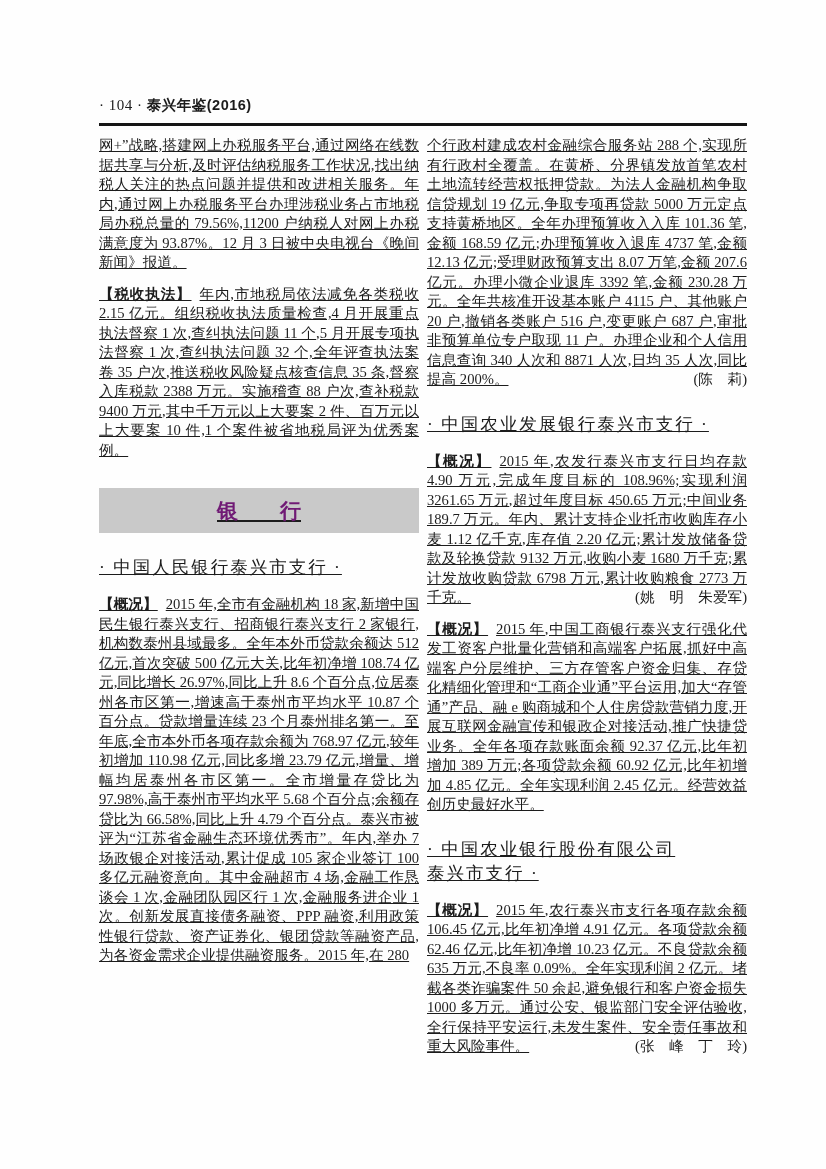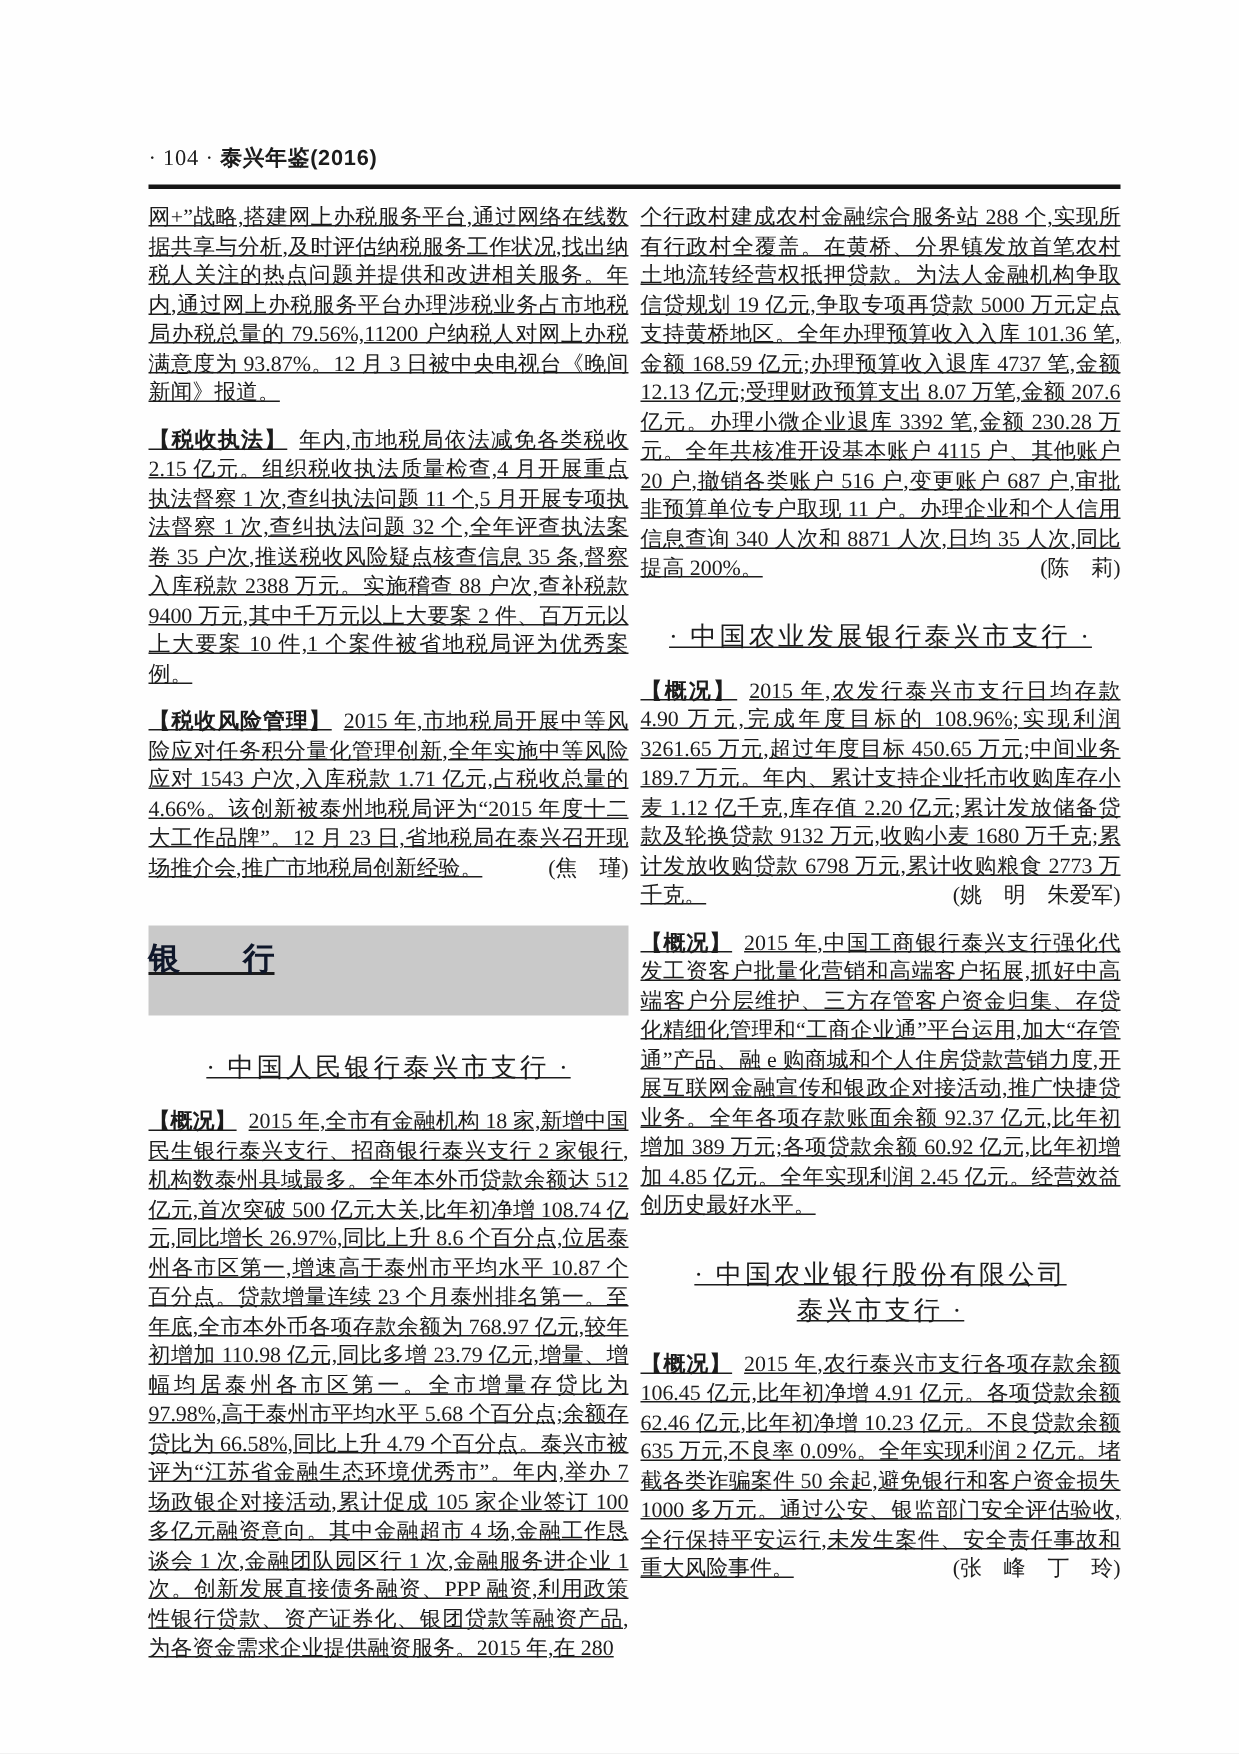--- a/index.html
+++ b/index.html
@@ -22,28 +22,28 @@
   p.body{
     font-size:14.6px;line-height:19.5px;
     text-align:justify;text-justify:inter-ideograph;
     margin:0 0 12px 0;
   }
   p.body.flush{text-indent:0;}
   .entry-label{font-weight:bold;margin-right:8px;}
   .byline{float:right;white-space:nowrap;padding-left:41px;}
   .banner{
     background:#c9c9c9;
-    height:60px;line-height:45px;
-    text-align:left;
+    height:45px;line-height:45px;
+    text-align:center;
     font-family:"Liberation Sans","DejaVu Sans",sans-serif;
-    font-weight:bold;font-size:21px;color:#0f172a;
+    font-weight:bold;font-size:21px;color:#701a75;
     margin:28px 0 6px 0;
   }
   .bank-heading{
-    text-align:center;
+    text-align:left;
     font-weight:normal;
     font-size:17.5px;
     letter-spacing:2px;
     line-height:24px;
     margin:22px 0 16px 0;
   }
 </style>
 </head>
 <body>
 
@@ -57,21 +57,20 @@
     <div class="rule"></div>
 
     <div class="columns">
 
       <div class="col">
 
         <p class="body flush">网+”战略,搭建网上办税服务平台,通过网络在线数据共享与分析,及时评估纳税服务工作状况,找出纳税人关注的热点问题并提供和改进相关服务。年内,通过网上办税服务平台办理涉税业务占市地税局办税总量的 79.56%,11200 户纳税人对网上办税满意度为 93.87%。12 月 3 日被中央电视台《晚间新闻》报道。</p>
 
         <p class="body"><b class="entry-label">【税收执法】</b><span>年内,市地税局依法减免各类税收 2.15 亿元。组织税收执法质量检查,4 月开展重点执法督察 1 次,查纠执法问题 11 个,5 月开展专项执法督察 1 次,查纠执法问题 32 个,全年评查执法案卷 35 户次,推送税收风险疑点核查信息 35 条,督察入库税款 2388 万元。实施稽查 88 户次,查补税款 9400 万元,其中千万元以上大要案 2 件、百万元以上大要案 10 件,1 个案件被省地税局评为优秀案例。</span></p>
 
-        <p class="body"><b class="entry-label">【税收风险管理】</b><span>2015 年,市地税局开展中等风险应对任务积分量化管理创新,全年实施中等风险应对 1543 户次,入库税款 1.71 亿元,占税收总量的 4.66%。该创新被泰州地税局评为“2015 年度十二大工作品牌”。12 月 23 日,省地税局在泰兴召开现场推介会,推广市地税局创新经验。</span><span class="byline">(焦　瑾)</span></p>
 
         <div class="banner">银　　行</div>
 
         <h3 class="bank-heading">· 中国人民银行泰兴市支行 ·</h3>
 
         <p class="body"><b class="entry-label">【概况】</b><span>2015 年,全市有金融机构 18 家,新增中国民生银行泰兴支行、招商银行泰兴支行 2 家银行,机构数泰州县域最多。全年本外币贷款余额达 512 亿元,首次突破 500 亿元大关,比年初净增 108.74 亿元,同比增长 26.97%,同比上升 8.6 个百分点,位居泰州各市区第一,增速高于泰州市平均水平 10.87 个百分点。贷款增量连续 23 个月泰州排名第一。至年底,全市本外币各项存款余额为 768.97 亿元,较年初增加 110.98 亿元,同比多增 23.79 亿元,增量、增幅均居泰州各市区第一。全市增量存贷比为 97.98%,高于泰州市平均水平 5.68 个百分点;余额存贷比为 66.58%,同比上升 4.79 个百分点。泰兴市被评为“江苏省金融生态环境优秀市”。年内,举办 7 场政银企对接活动,累计促成 105 家企业签订 100 多亿元融资意向。其中金融超市 4 场,金融工作恳谈会 1 次,金融团队园区行 1 次,金融服务进企业 1 次。创新发展直接债务融资、PPP 融资,利用政策性银行贷款、资产证券化、银团贷款等融资产品,为各资金需求企业提供融资服务。2015 年,在 280</span></p>
       </div>
 
       <div class="col">
 

